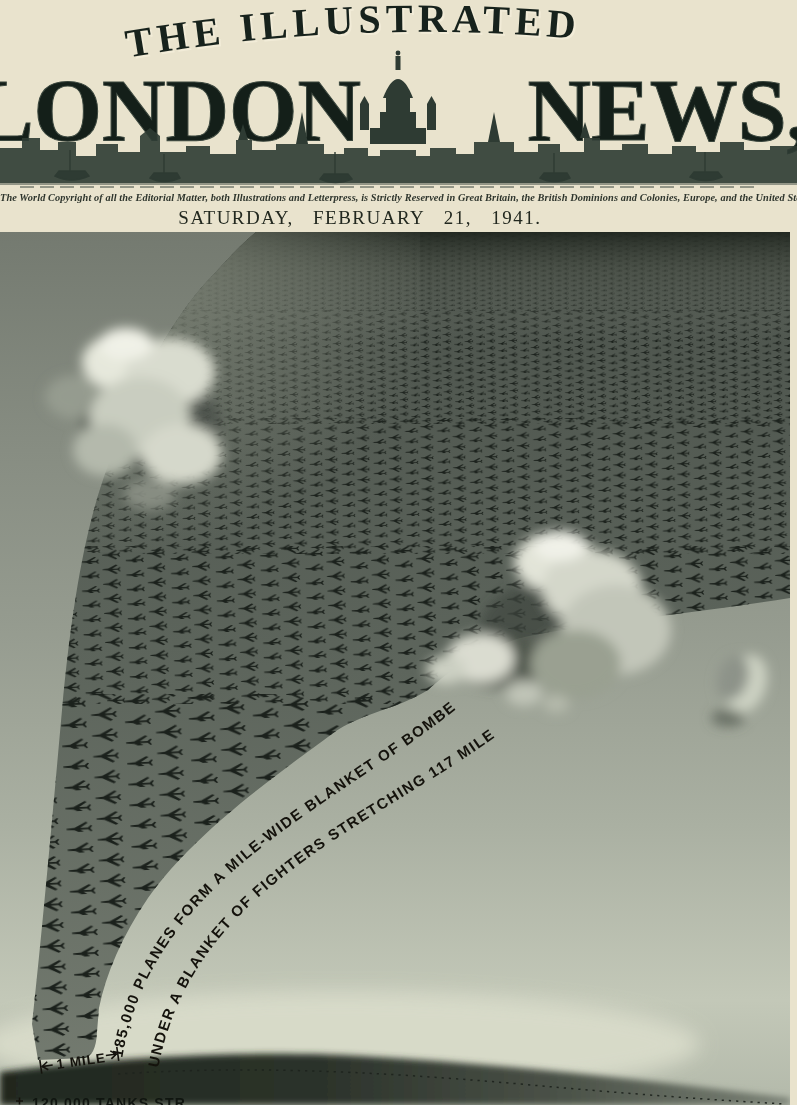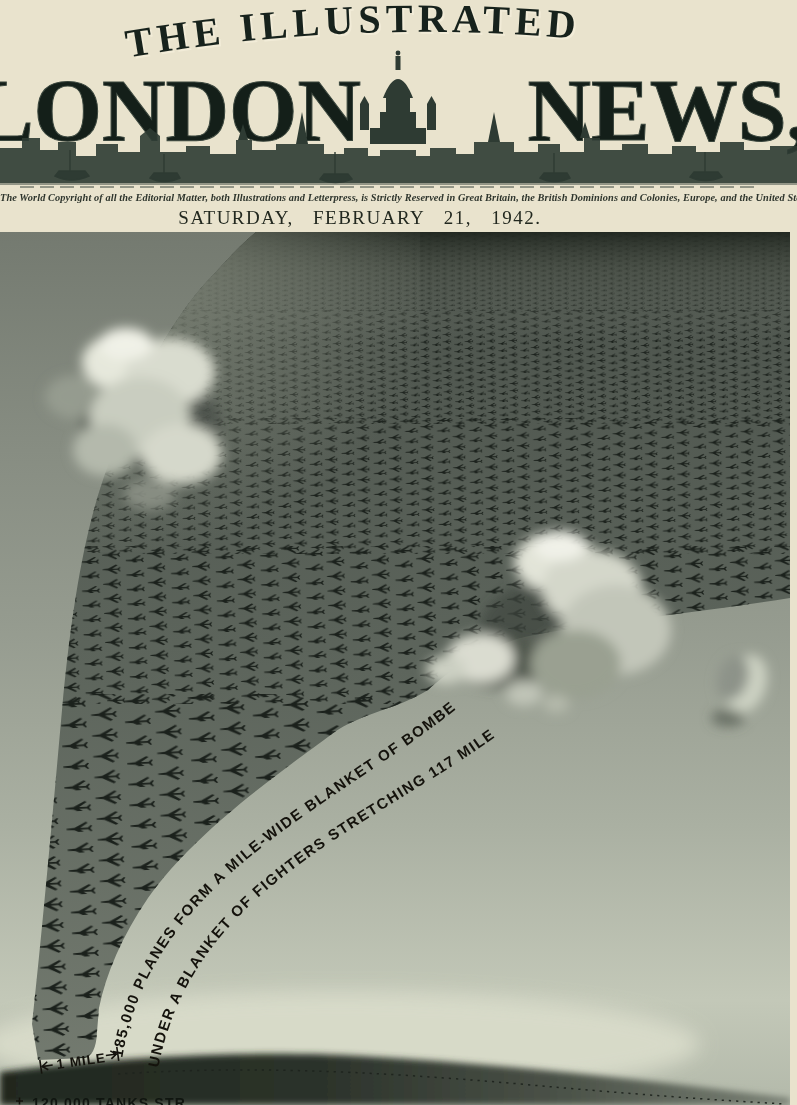--- a/index.html
+++ b/index.html
@@ -85,21 +85,21 @@
       <line x1="705" y1="152" x2="705" y2="173"></line>
     </g>
     <g stroke="#3c4841" stroke-width="1">
       <line x1="0" y1="184" x2="797" y2="184"></line>
       <line x1="20" y1="187" x2="760" y2="187" stroke-dasharray="14 6"></line>
     </g>
   </g>
 </svg>
 
 <div class="copyright">The World Copyright of all the Editorial Matter, both Illustrations and Letterpress, is Strictly Reserved in Great Britain, the British Dominions and Colonies, Europe, and the United States of America.</div>
-<div class="dateline">SATURDAY, FEBRUARY 21, 1942.</div>
+<div class="dateline">SATURDAY, FEBRUARY 21, 1941.</div>
 
 <svg class="illus" viewBox="0 0 790 873">
   <defs>
     <linearGradient id="sg" x1="0" y1="0" x2="0" y2="1">
       <stop offset="0" stop-color="#747a70"></stop>
       <stop offset=".25" stop-color="#878d82"></stop>
       <stop offset=".45" stop-color="#959b8f"></stop>
       <stop offset=".68" stop-color="#aab0a2"></stop>
       <stop offset=".88" stop-color="#c3c8b8"></stop>
       <stop offset="1" stop-color="#b3b9aa"></stop>

